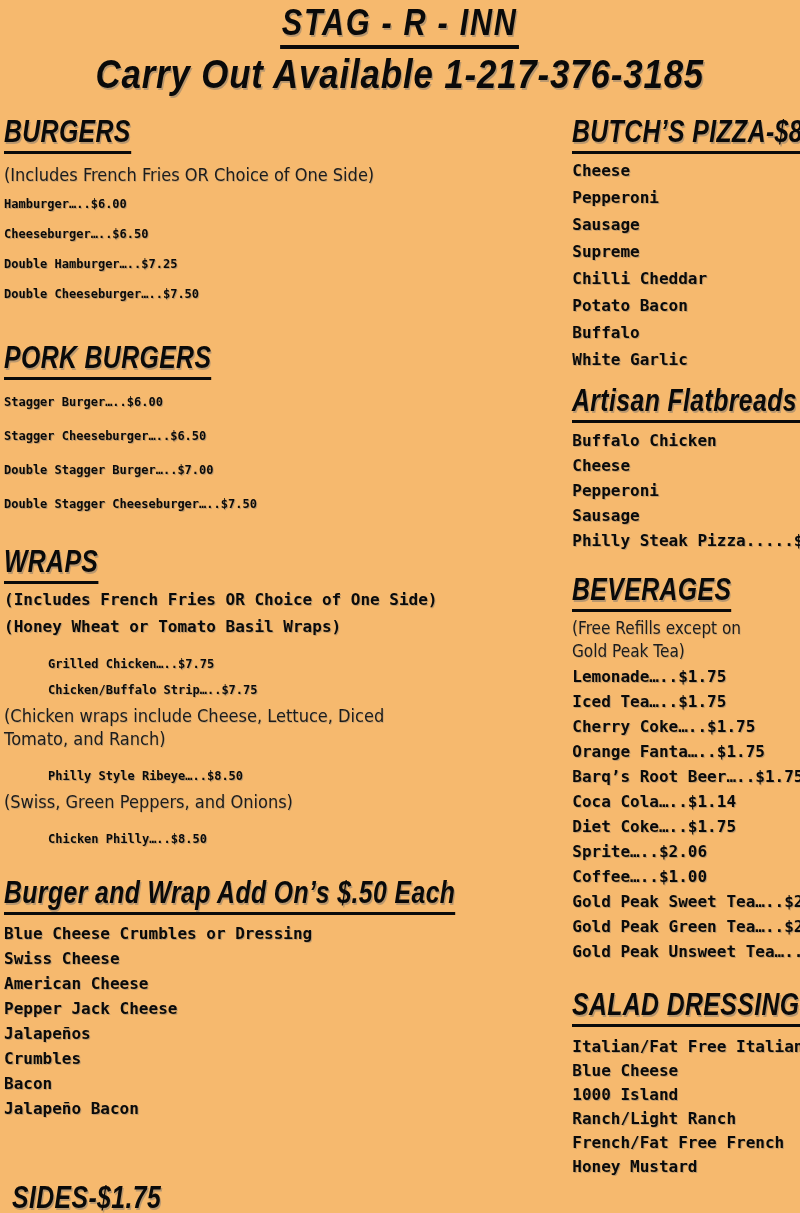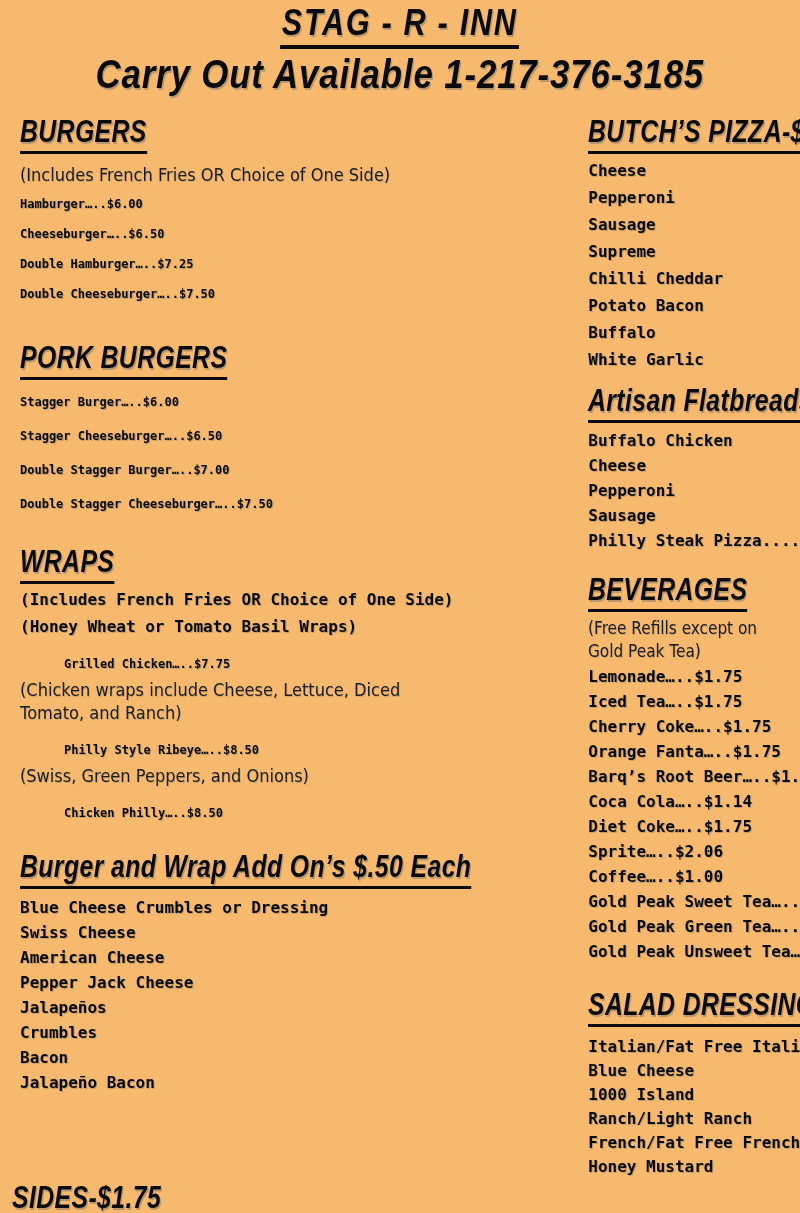--- a/index.html
+++ b/index.html
@@ -25,21 +25,21 @@
   .subtitle{
     display:inline-block;
     font:italic bold 40px "Liberation Sans", sans-serif;
     letter-spacing:1px;
     transform:scaleX(.87);transform-origin:center bottom;
     text-shadow:1.5px 1.5px 0 rgba(110,110,110,.45);
     white-space:nowrap;
   }
   
   .columns{display:flex;align-items:flex-start;}
-  .col-left{flex:0 0 445px;padding-left:20px;box-sizing:content-box;}
+  .col-left{flex:0 0 445px;padding-left:4px;box-sizing:content-box;}
   .col-right{flex:1;padding-left:4px;min-width:0;}
   section{margin:0;}
   h2{margin:0;line-height:34px;}
   .hx{
     display:inline-block;
     font:italic bold 31px "Liberation Sans", sans-serif;
     letter-spacing:.5px;
     transform:scaleX(.8);transform-origin:left bottom;
     border-bottom:3px solid #0a0a0a;padding-bottom:1px;
     text-shadow:1.5px 1.5px 0 rgba(110,110,110,.45);
@@ -122,20 +122,21 @@
           <div class="item">Double Stagger Burger…..$7.00</div>
           <div class="item">Double Stagger Cheeseburger…..$7.50</div>
         </div>
       </section>
       <section data-sec="wraps">
         <h2><span class="hx">WRAPS</span></h2>
         <div class="lines">
           <div class="note-bold">(Includes French Fries OR Choice of One Side)</div>
           <div class="note-bold">(Honey Wheat or Tomato Basil Wraps)</div>
           <div class="item gap">Grilled Chicken…..$7.75</div>
+          <div class="item">Chicken/Buffalo Strip…..$7.75</div>
           <div class="note-light">(Chicken wraps include Cheese, Lettuce, Diced
 Tomato, and Ranch)</div>
           <div class="item gap">Philly Style Ribeye…..$8.50</div>
           <div class="note-light">(Swiss, Green Peppers, and Onions)</div>
           <div class="item gap">Chicken Philly…..$8.50</div>
         </div>
       </section>
       <section data-sec="addons">
         <h2><span class="hx">Burger and Wrap Add On’s $.50 Each</span></h2>
         <div class="lines">

